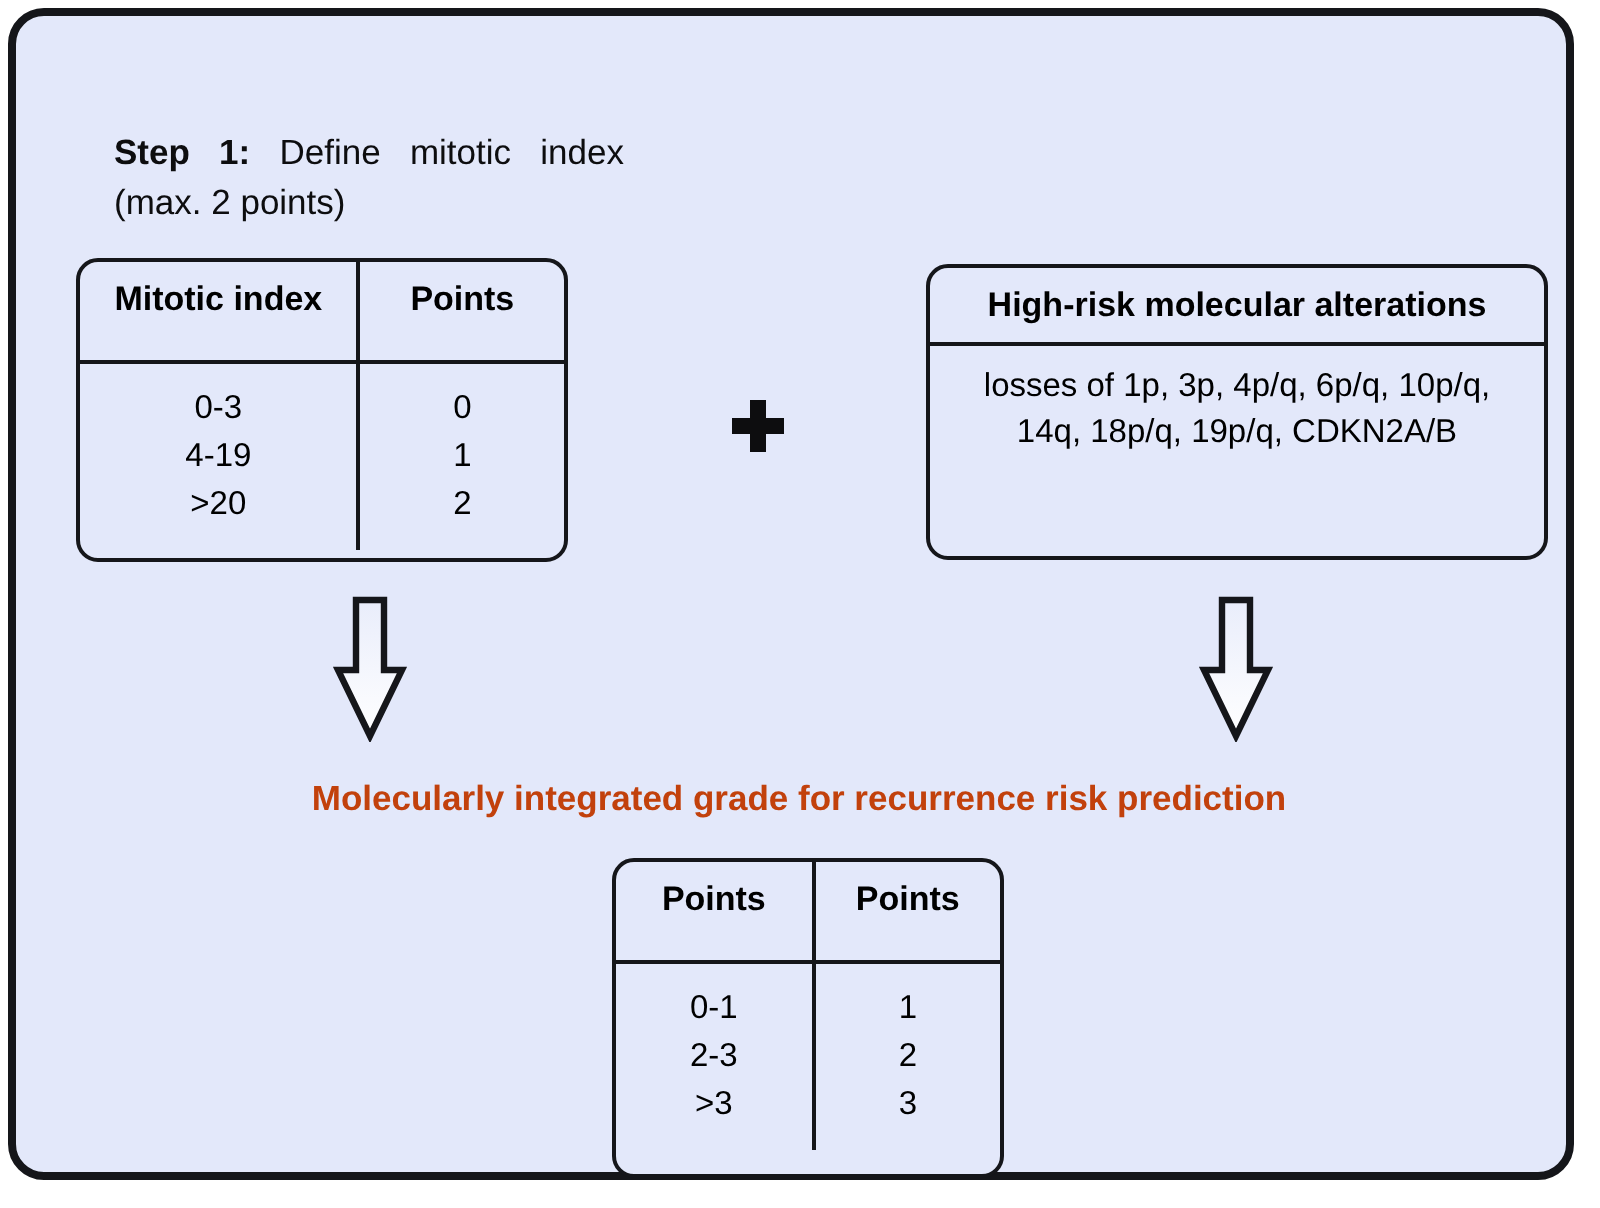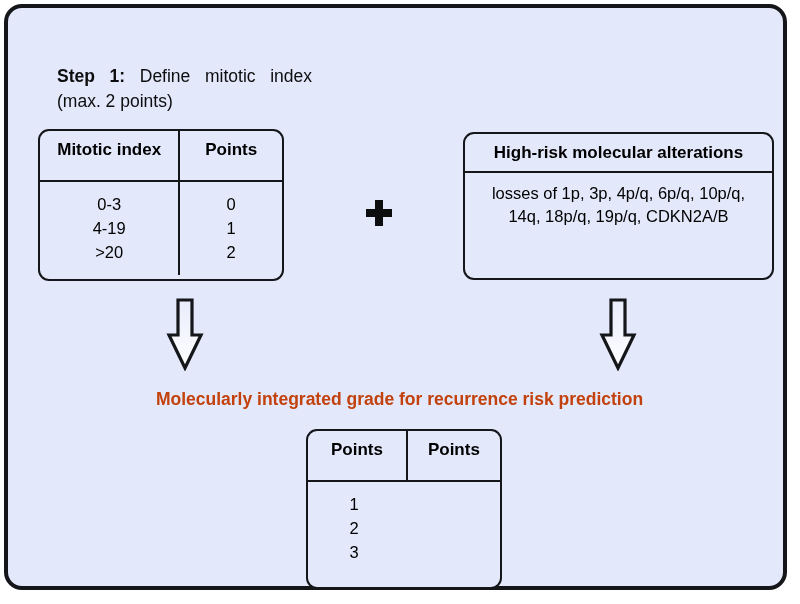--- a/index.html
+++ b/index.html
@@ -230,20 +230,23 @@
     </div>
 
     <div id="bottom-title">Molecularly integrated grade for recurrence risk prediction</div>
 
     <div class="boxed" id="table-grade">
       <div class="box-head">
         <div class="cell hdr col-a vdiv">Points</div>
         <div class="cell hdr col-b">Points</div>
       </div>
       <div class="box-body">
+        <div class="cell val col-a vdiv" style="white-space:pre-line">0-1
+2-3
+&gt;3</div>
         <div class="cell val col-b" style="white-space:pre-line">1
 2
 3</div>
       </div>
     </div>
 
   </div>
 </div>
 
 </body></html>

